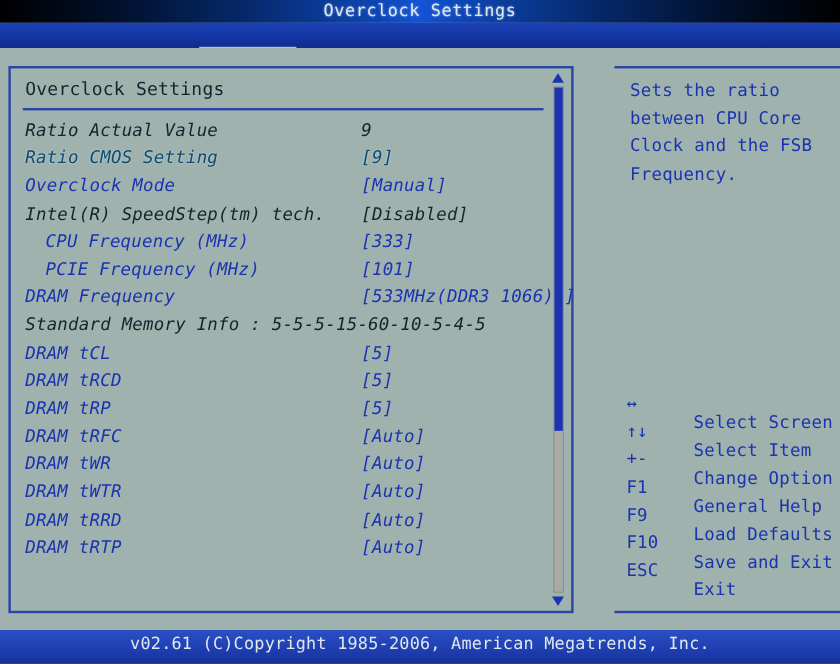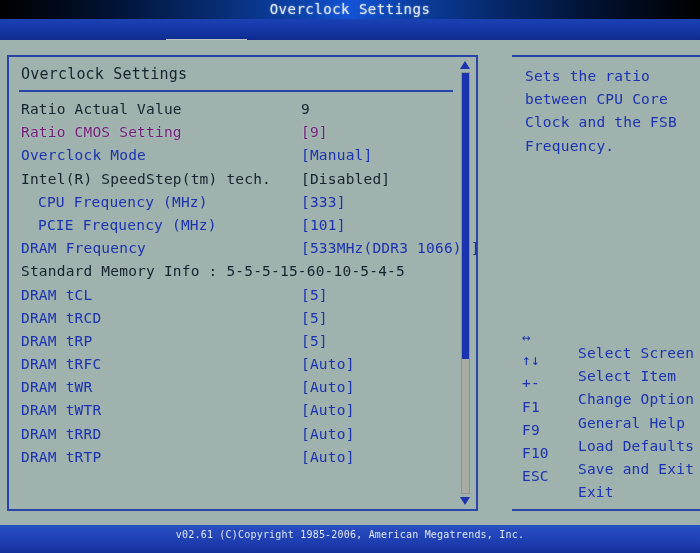--- a/index.html
+++ b/index.html
@@ -90,36 +90,37 @@
   #rows {
     position: absolute;
     left: 0; top: 44px;
     width: 445px;
   }
   .row {
     position: relative;
     height: 23.2px;
     font-size: 14.5px;
     white-space: nowrap;
+    font-style: italic;
   }
   .row .label {
     position: absolute;
     left: 12px; top: 0;
     letter-spacing: 0.2px;
   }
   .row .value {
     position: absolute;
     left: 292px; top: 0;
     letter-spacing: 0.2px;
   }
   .row.indent .label { left: 29px; }
 
   .c-blue   { color: #1b33b0; }
   .c-dark   { color: #16232e; }
-  .c-select { color: #701a75; text-shadow: 0 0 2px rgba(230,240,250,0.6); }
+  .c-select { color: #0c4a6e; text-shadow: 0 0 2px rgba(230,240,250,0.6); }
 
   
   #scrollbar {
     position: absolute;
     right: 4px; top: 4px;
     width: 13px; height: 444px;
   }
   #sb-up, #sb-down {
     position: absolute;
     left: 1px;
@@ -194,21 +195,21 @@
     left: 0; top: 525px;
     width: 700px; height: 28px;
     background: linear-gradient(to bottom, #2a4fc4 0%, #1e3eb0 60%, #16309a 100%);
   }
   #footer-text {
     position: absolute;
     left: 0; top: 4px;
     width: 700px;
     text-align: center;
     color: #dfe7ef;
-    font-size: 10px;
+    font-size: 14px;
     letter-spacing: 0.2px;
   }
 </style>
 </head>
 <body>
 
 <div id="screen">
 
   <div id="titlebar">
     <div id="titlebar-text">Overclock Settings</div>

